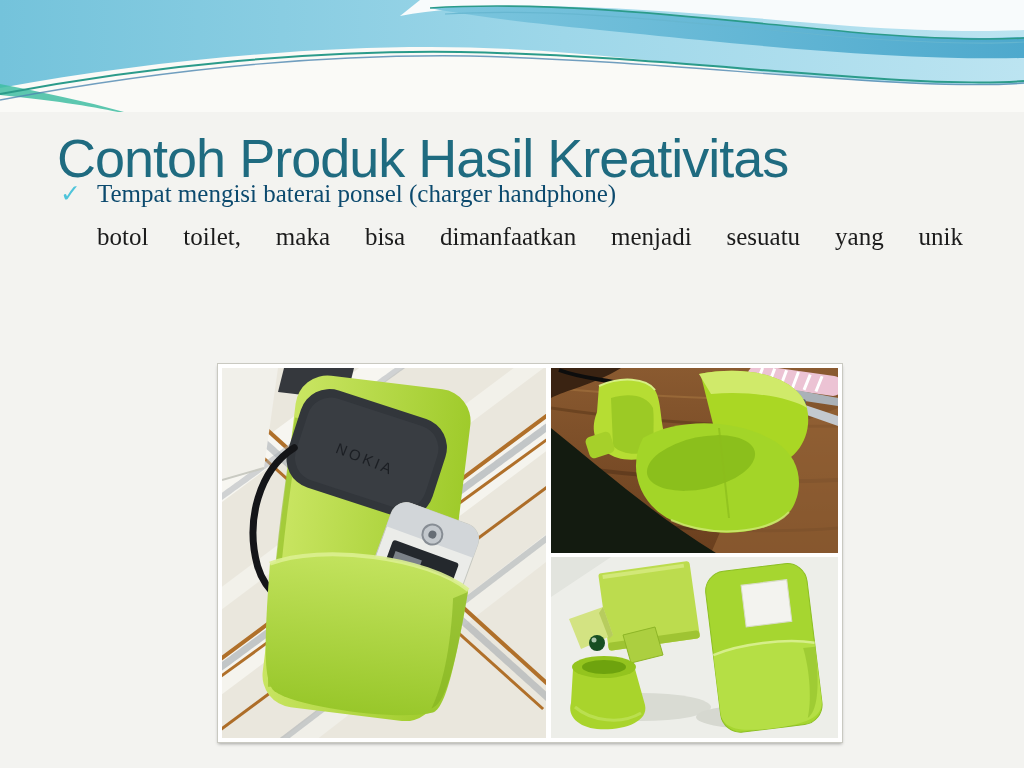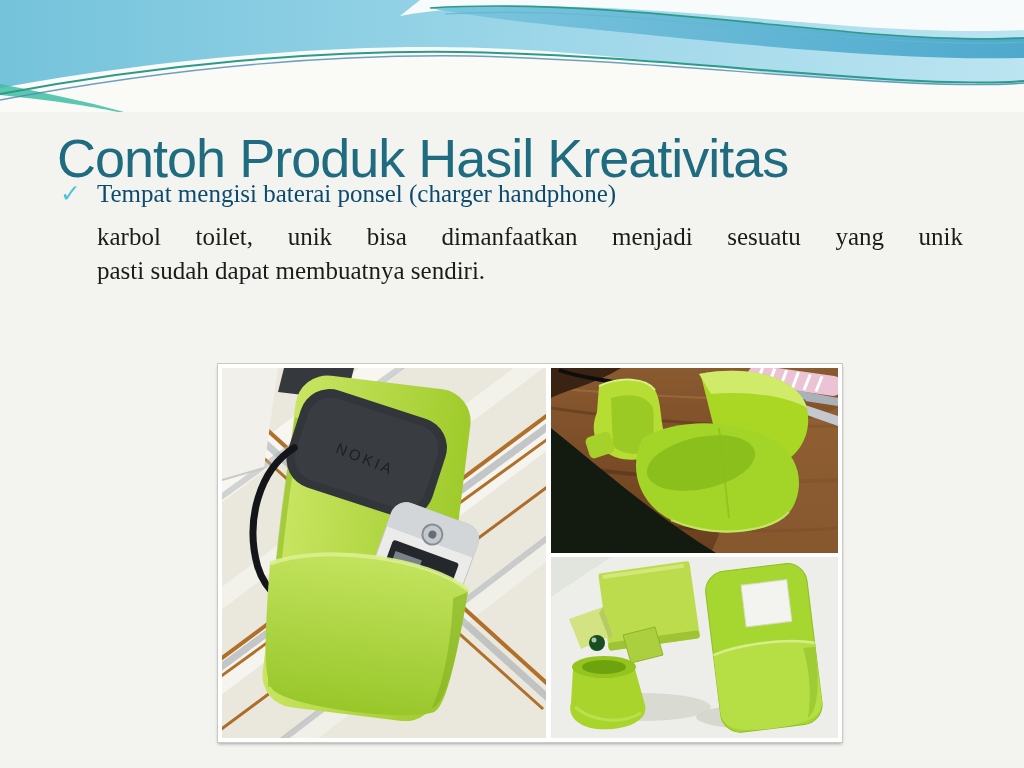--- a/index.html
+++ b/index.html
@@ -76,22 +76,21 @@
   </svg>
 
   <h1 class="page-title">Contoh Produk Hasil Kreativitas</h1>
 
   <div class="bullet-row">
     <span class="check-mark">✓</span>
     <span class="bullet-text">Tempat mengisi baterai ponsel (charger handphone)</span>
   </div>
 
   <div class="para">
-    <div class="pline">karbol toilet, unik bisa dimanfaatkan menjadi sesuatu yang unik</div>
-    <div class="pline last">pasti sudah dapat membuatnya sendiri.</div>
+    <div class="pline">botol toilet, maka bisa dimanfaatkan menjadi sesuatu yang unik</div>
   </div>
 
   <div class="collage">
 
     <div class="photo photo-left">
       <svg viewBox="0 0 324 370">
         <defs>
           <linearGradient id="lg1" x1="0" y1="0" x2="1" y2="0">
             <stop offset="0" stop-color="#c9e562"></stop>
               <stop offset="1" stop-color="#9fcb2b"></stop>

